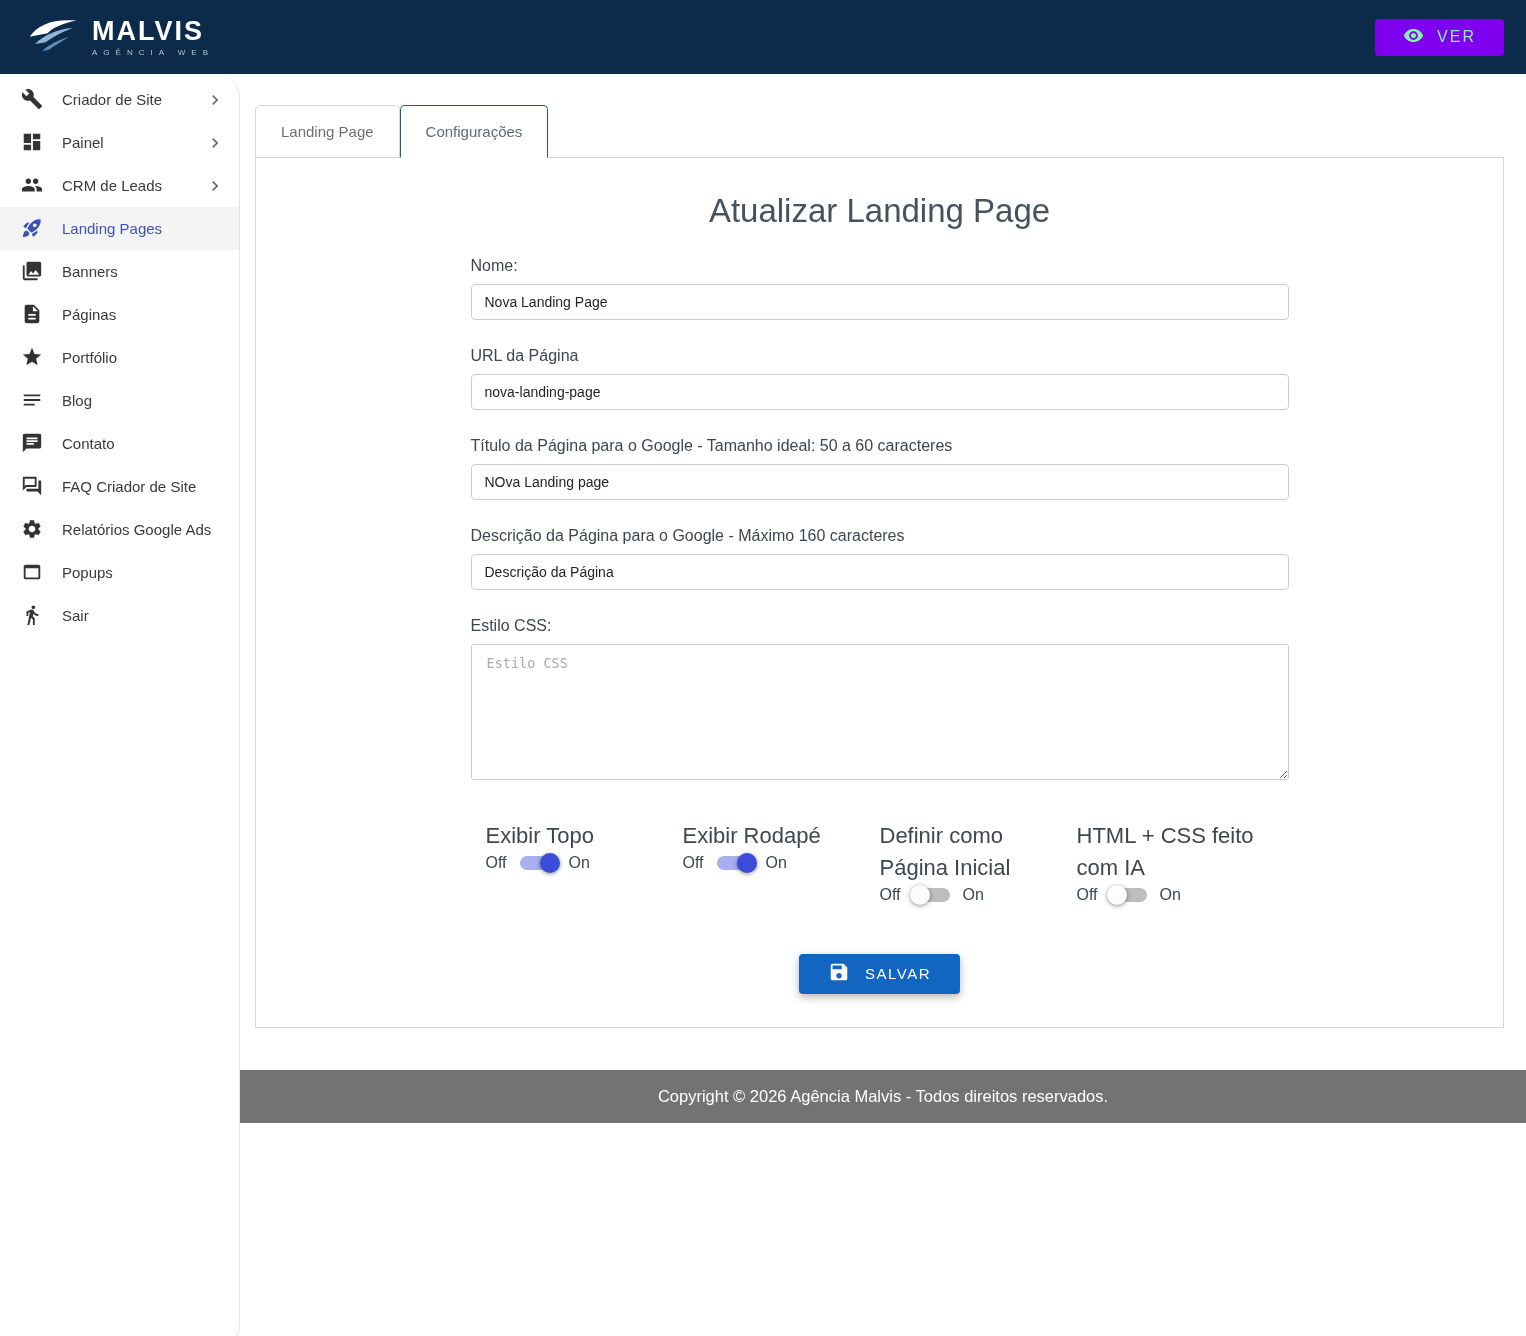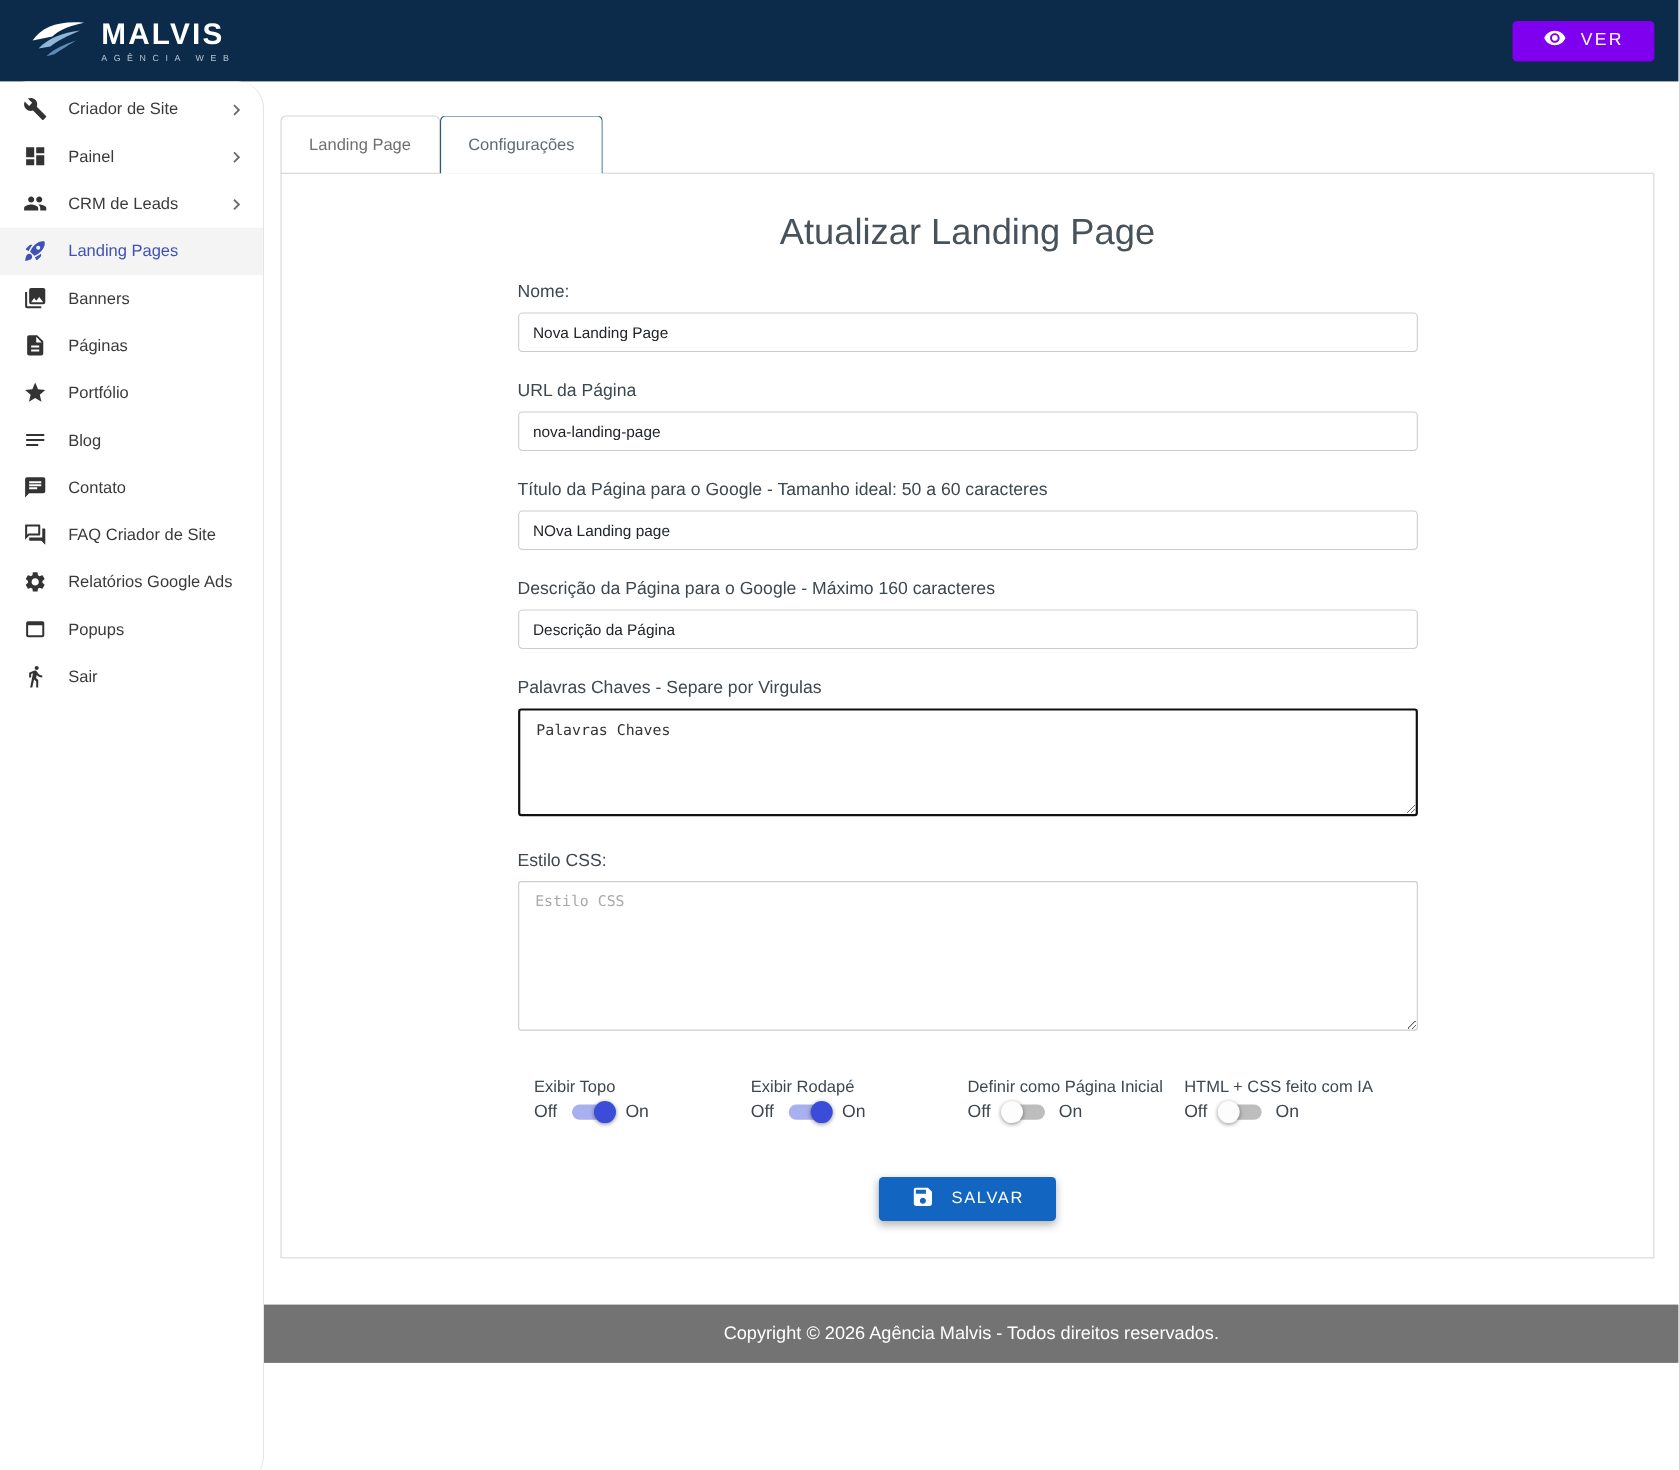--- a/index.html
+++ b/index.html
@@ -12,21 +12,21 @@
   
   .navbar {
     height:74px; background:#0c2a4a; display:flex; align-items:center;
     justify-content:space-between; padding:0 22px 0 26px;
   }
   .brand { display:flex; align-items:center; gap:12px; cursor:pointer; }
   .brand-text { display:flex; flex-direction:column; line-height:1; }
   .brand-name { color:#fff; font-size:27px; font-weight:bold; letter-spacing:2px; }
   .brand-tagline { color:#b9c6d2; font-size:8px; letter-spacing:6px; margin-top:4px; }
   .ver-btn {
-    display:flex; align-items:center; gap:13px; background:#7f00ee; color:#ffffff;
+    display:flex; align-items:center; gap:13px; background:#7f00ee; color:#86efac;
     border:none; border-radius:4px; height:37px; padding:0 28px; font-size:16px;
     letter-spacing:2px; cursor:pointer; font-family:inherit;
   }
   
   .layout { display:flex; height:1274px; }
   .sidebar {
     width:240px; flex:none; background:#fff; border-right:1px solid #e4e4e4;
     padding-top:4px;
     border-radius:24px;
   }
@@ -71,21 +71,21 @@
     width:100%; padding:10px 15px; font-size:13.5px;
     font-family:"DejaVu Sans Mono", monospace; color:#333; resize:vertical;
     border-radius:3px; background:#fff;
   }
   textarea.keywords { height:98px; border:2px solid #101010; }
   textarea.cssbox { height:136px; border:1px solid #c9cdd1; }
   textarea.cssbox::placeholder { color:#a9a9a9; opacity:1; }
   
   .toggles { display:flex; margin-top:36px; padding:0 15px; }
   .toggle-col { flex:1; padding-right:14px; }
-  .toggle-label { font-size:15px; color:#3d474e; line-height:1.45; }
+  .toggle-label { font-size:22px; color:#3d474e; line-height:1.45; }
   .toggle-control { display:flex; align-items:center; font-size:16px; color:#3d474e; }
   .switch { position:relative; width:40px; height:22px; margin:0 11px; flex:none; cursor:pointer; display:inline-block; }
   .switch .track { position:absolute; left:2px; top:4px; width:36px; height:14px; border-radius:7px; background:#000; opacity:.26; }
   .switch .knob { position:absolute; top:1px; left:-2px; width:20px; height:20px; border-radius:50%; background:#fdfdfd; box-shadow:0 1px 4px rgba(0,0,0,.45); }
   .switch.on .track { background:#3d4fdb; opacity:.45; }
   .switch.on .knob { left:22px; background:#3a4cd8; }
   
   .save-row { margin-top:48px; display:flex; justify-content:center; }
   .save-btn {
     display:flex; align-items:center; gap:15px; background:#1266c2; color:#fff;
@@ -282,24 +282,20 @@
         <div class="group">
           <label>Título da Página para o Google - Tamanho ideal: 50 a 60 caracteres</label>
           <input type="text" value="NOva Landing page" style="">
         </div>
 
         <div class="group">
           <label>Descrição da Página para o Google - Máximo 160 caracteres</label>
           <input type="text" value="Descrição da Página" style="">
         </div>
 
-        <div class="group">
-          <label>Palavras Chaves - Separe por Virgulas</label>
-          <textarea class="keywords" spellcheck="false" style="">Palavras Chaves</textarea>
-        </div>
 
         <div class="group">
           <label>Estilo CSS:</label>
           <textarea class="cssbox" spellcheck="false" placeholder="Estilo CSS" style=""></textarea>
         </div>
 
         <div class="toggles">
 
           <div class="toggle-col">
             <div class="toggle-label">Exibir Topo</div>

